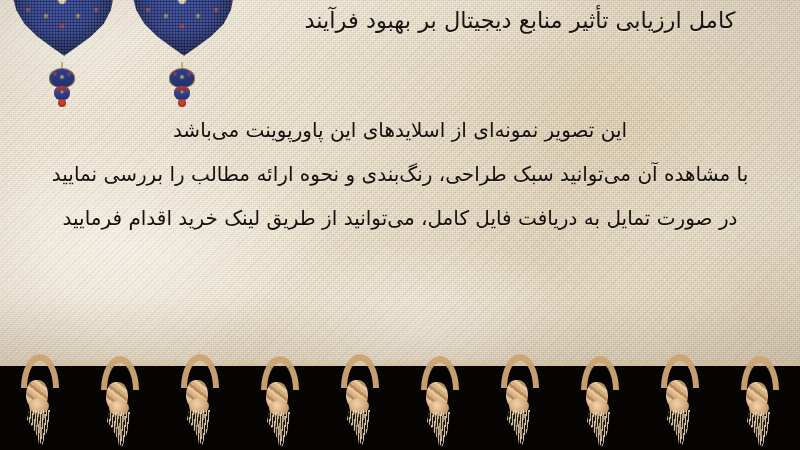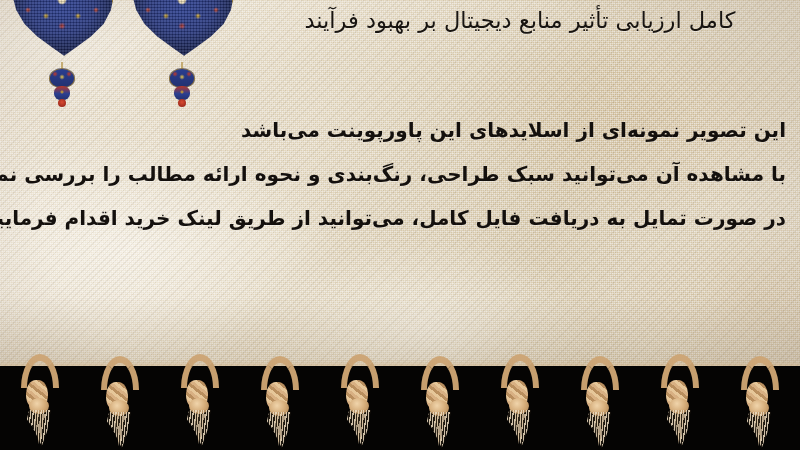--- a/index.html
+++ b/index.html
@@ -94,25 +94,25 @@
     letter-spacing: 0px;
     text-shadow: 0 1px 0 rgba(255,255,255,0.30);
   }
   .title-line { display: block; white-space: nowrap; text-align: center; }
 
   .body-block {
     position: absolute;
     right: 14px;
     top: 108px;
     width: 772px;
-    text-align: right;
+    text-align: center;
     color: #14100d;
     font-size: 20px;
     line-height: 44px;
-    font-weight: 700;
+    font-weight: 400;
     text-shadow: 0 1px 0 rgba(255,255,255,0.22);
   }
   .body-line { display: block; white-space: nowrap; }
 
   
   .ornament {
     position: absolute;
     top: 0;
   }
   .orn-a { left: 10px; }

